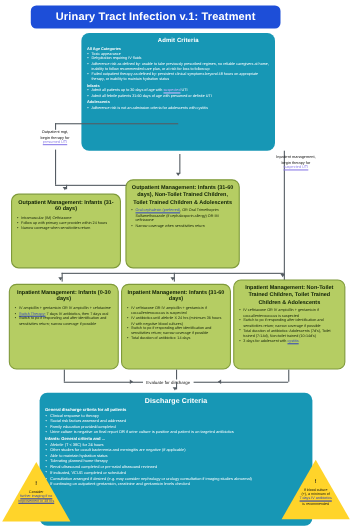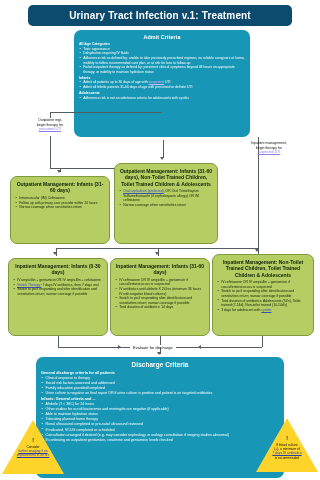--- a/index.html
+++ b/index.html
@@ -7,22 +7,22 @@
     width: 320px; height: 480px;
     background: #ffffff;
     font-family: "Liberation Sans", sans-serif;
     position: relative;
     overflow: hidden;
   }
   .canvas { position: relative; width: 320px; height: 480px; }
 
   
   .header {
-    position: absolute; left: 28px; top: 5px; width: 264px; height: 21px;
-    background: #0c4a6e; border-radius: 5px;
+    position: absolute; left: 28px; top: 5px; width: 227px; height: 21px;
+    background: #1d4ed8; border-radius: 5px;
     display: flex; align-items: center; justify-content: center;
     color: #ffffff; font-size: 10px; font-weight: bold;
     letter-spacing: .15px;
   }
 
   
   .teal {
     position: absolute; background: #1797b5; border-radius: 7px;
     color: #ffffff; padding: 4px 5px 3px 5px;
   }

